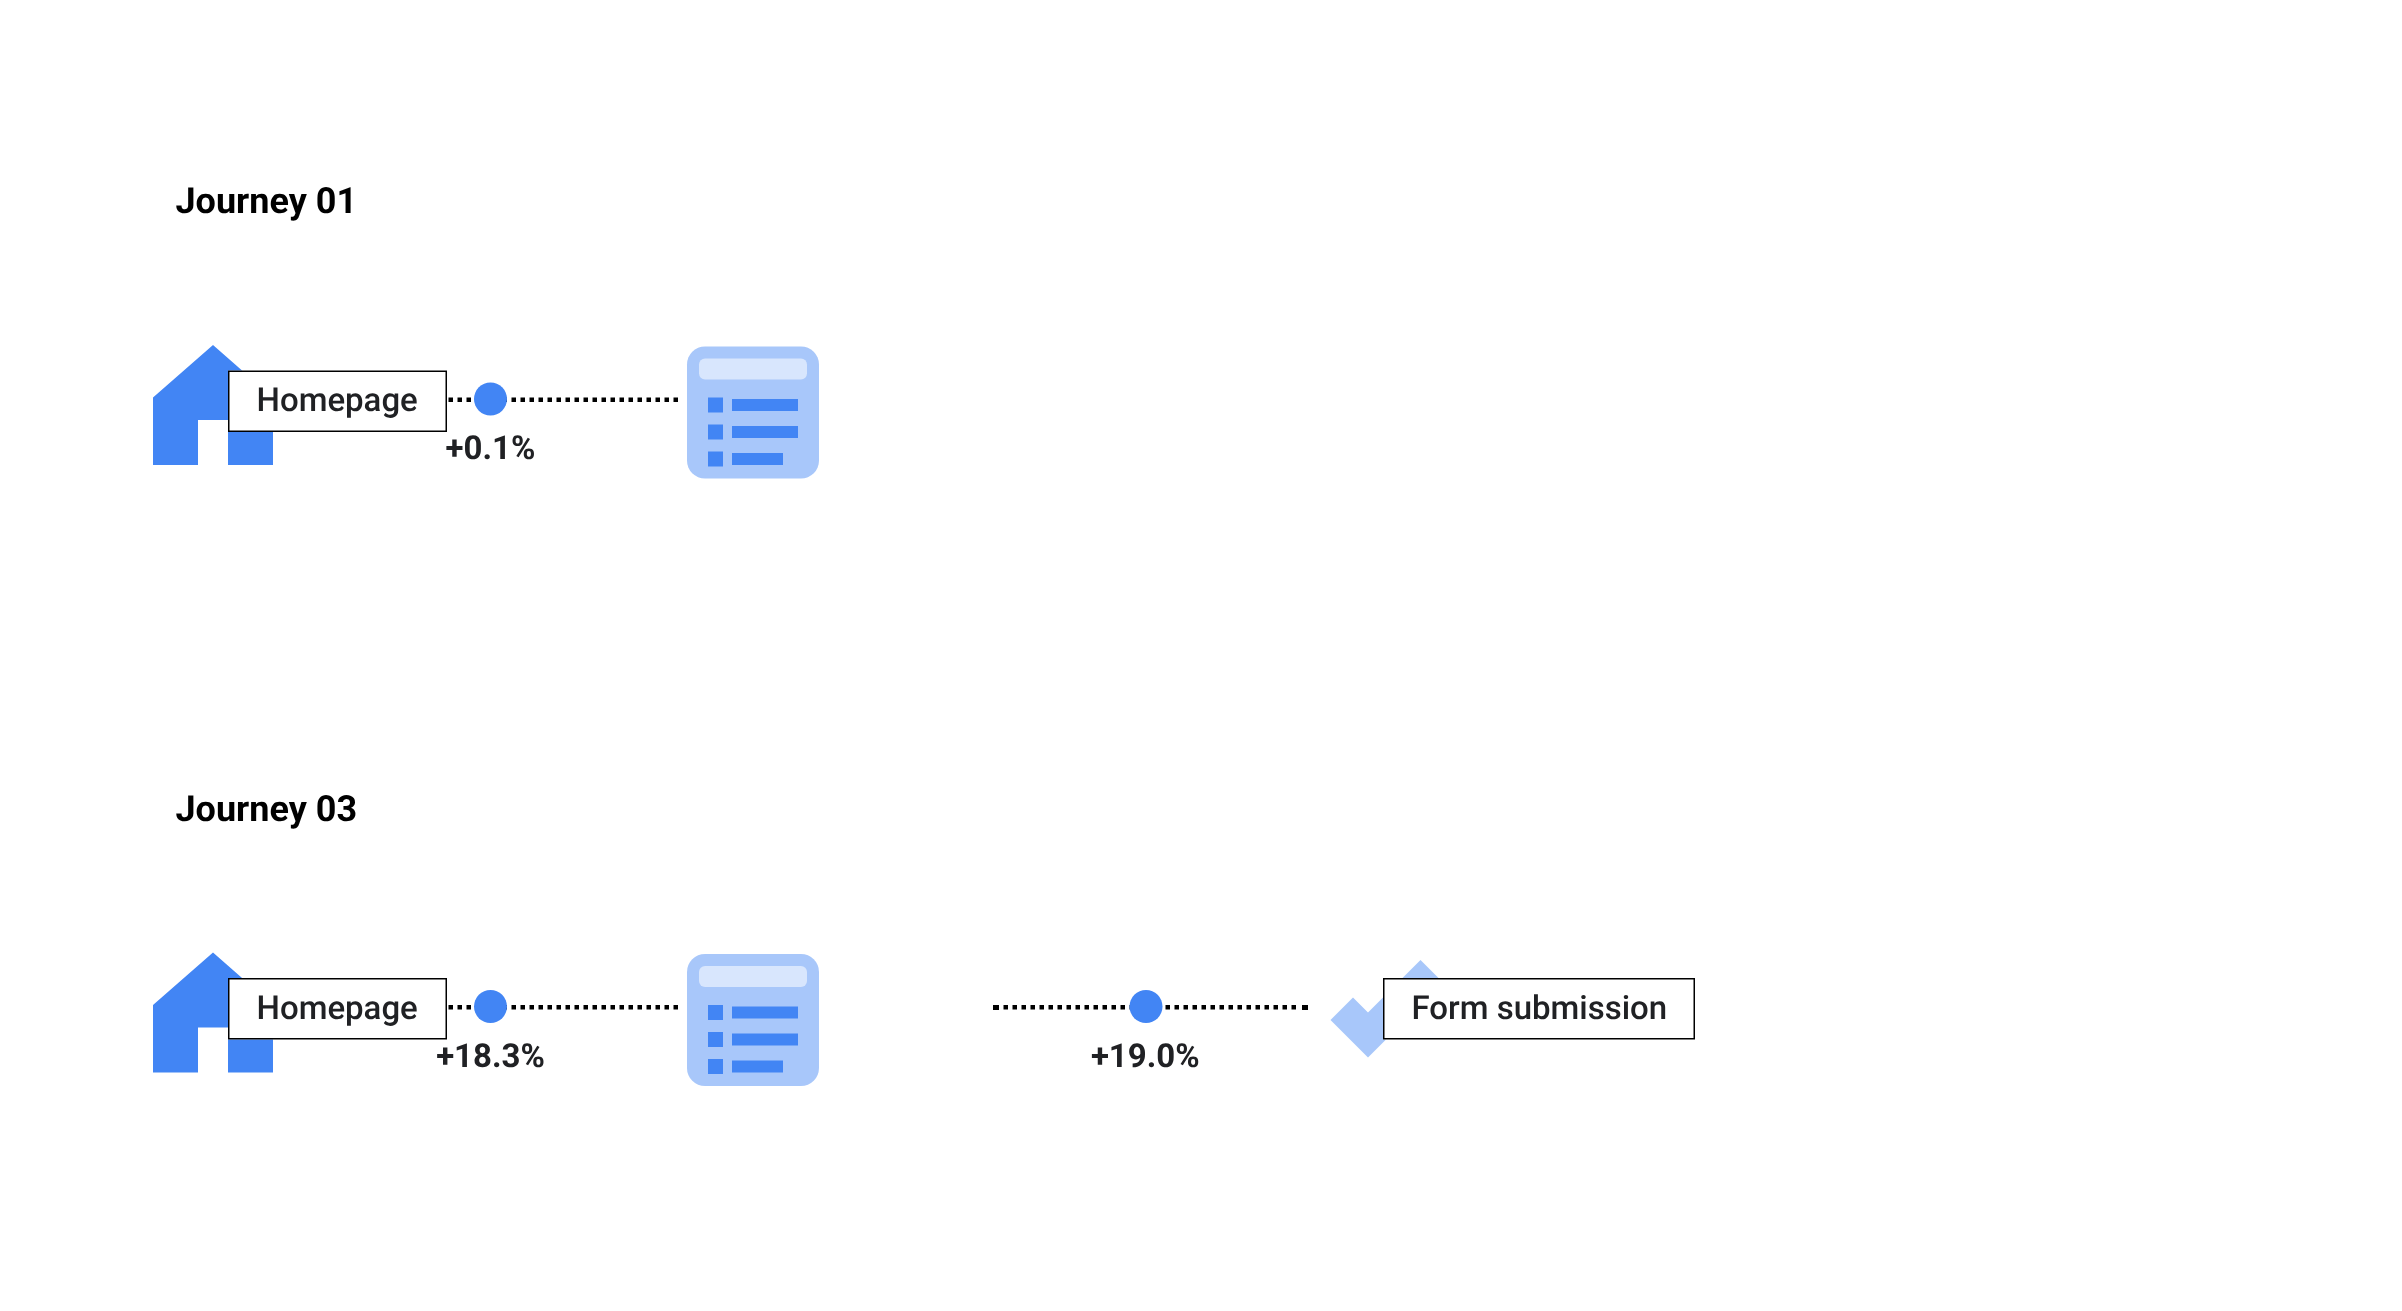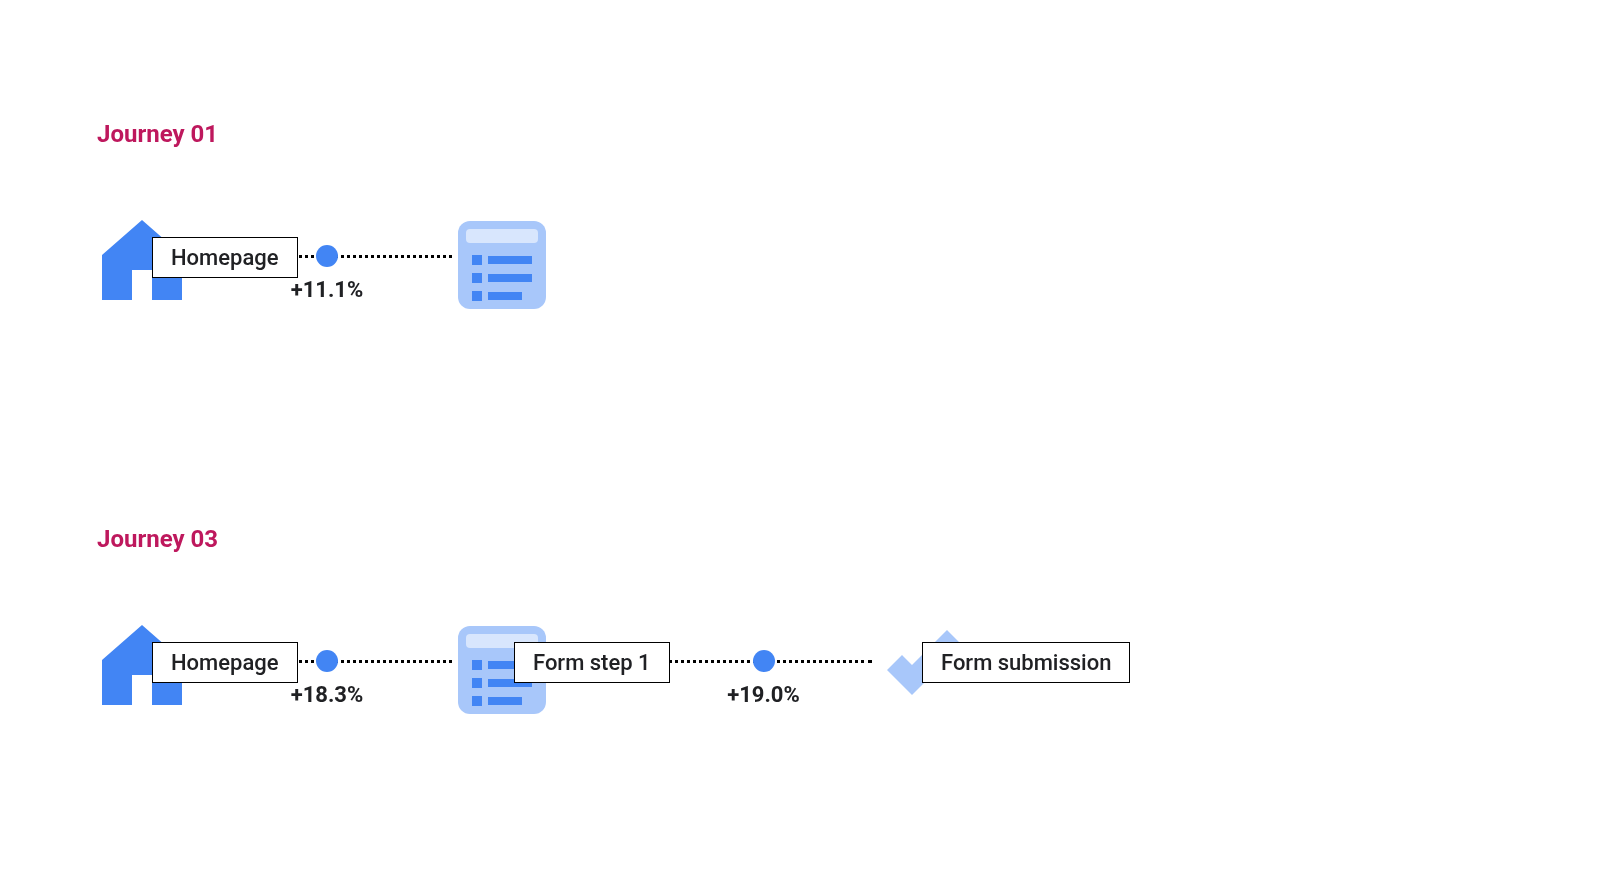--- a/index.html
+++ b/index.html
@@ -9,26 +9,27 @@
     background: #ffffff;
     font-family: -apple-system, BlinkMacSystemFont, "Segoe UI", Roboto, Helvetica, Arial, sans-serif;
     width: 1601px;
     height: 874px;
     position: relative;
   }
   .journey-title {
     position: absolute;
     font-size: 24px;
     font-weight: 700;
-    color: #be185d;
+    color: #000000;
+    margin-left: 20px;
   }
   .flow-row {
     position: absolute;
     display: flex;
-    align-items: flex-start;
+    align-items: center;
     height: 120px;
   }
   .node {
     position: relative;
     width: 110px;
     height: 100px;
     flex: 0 0 auto;
   }
   .node-label {
     position: absolute;
@@ -102,21 +103,21 @@
   <div class="node" style="width:105px;">
     <svg class="home-icon" viewBox="0 0 90 90">
       <path d="M45 5 L85 40 L85 85 L55 85 L55 55 L35 55 L35 85 L5 85 L5 40 Z" fill="#4285F4"></path>
     </svg>
     <div class="node-label" style="left:55px; top:22px;">Homepage</div>
   </div>
 
   <div class="connector" style="width:250px;">
     <div class="dotted"></div>
     <div class="dot"></div>
-    <div class="pct">+11.1%</div>
+    <div class="pct">+0.1%</div>
   </div>
 
   <div class="node" style="width:110px;">
     <svg class="list-icon" viewBox="0 0 100 100">
       <rect x="6" y="6" width="88" height="88" rx="12" fill="#A8C7FA"></rect>
       <rect x="14" y="14" width="72" height="14" rx="4" fill="#ffffff" opacity="0.55"></rect>
       <rect x="20" y="40" width="10" height="10" fill="#4285F4"></rect>
       <rect x="36" y="41" width="44" height="8" fill="#4285F4"></rect>
       <rect x="20" y="58" width="10" height="10" fill="#4285F4"></rect>
       <rect x="36" y="59" width="44" height="8" fill="#4285F4"></rect>
@@ -148,21 +149,20 @@
     <svg class="list-icon" viewBox="0 0 100 100">
       <rect x="6" y="6" width="88" height="88" rx="12" fill="#A8C7FA"></rect>
       <rect x="14" y="14" width="72" height="14" rx="4" fill="#ffffff" opacity="0.55"></rect>
       <rect x="20" y="40" width="10" height="10" fill="#4285F4"></rect>
       <rect x="36" y="41" width="44" height="8" fill="#4285F4"></rect>
       <rect x="20" y="58" width="10" height="10" fill="#4285F4"></rect>
       <rect x="36" y="59" width="44" height="8" fill="#4285F4"></rect>
       <rect x="20" y="76" width="10" height="10" fill="#4285F4"></rect>
       <rect x="36" y="77" width="34" height="8" fill="#4285F4"></rect>
     </svg>
-    <div class="node-label" style="left:62px; top:22px;">Form step 1</div>
   </div>
 
   <div class="connector" style="width:310px;">
     <div class="dotted" style="left:100px;"></div>
     <div class="dot" style="left:65%;"></div>
     <div class="pct" style="left:65%;">+19.0%</div>
   </div>
 
   <div class="node" style="width:110px;">
     <svg class="check-icon" viewBox="0 0 100 100">

